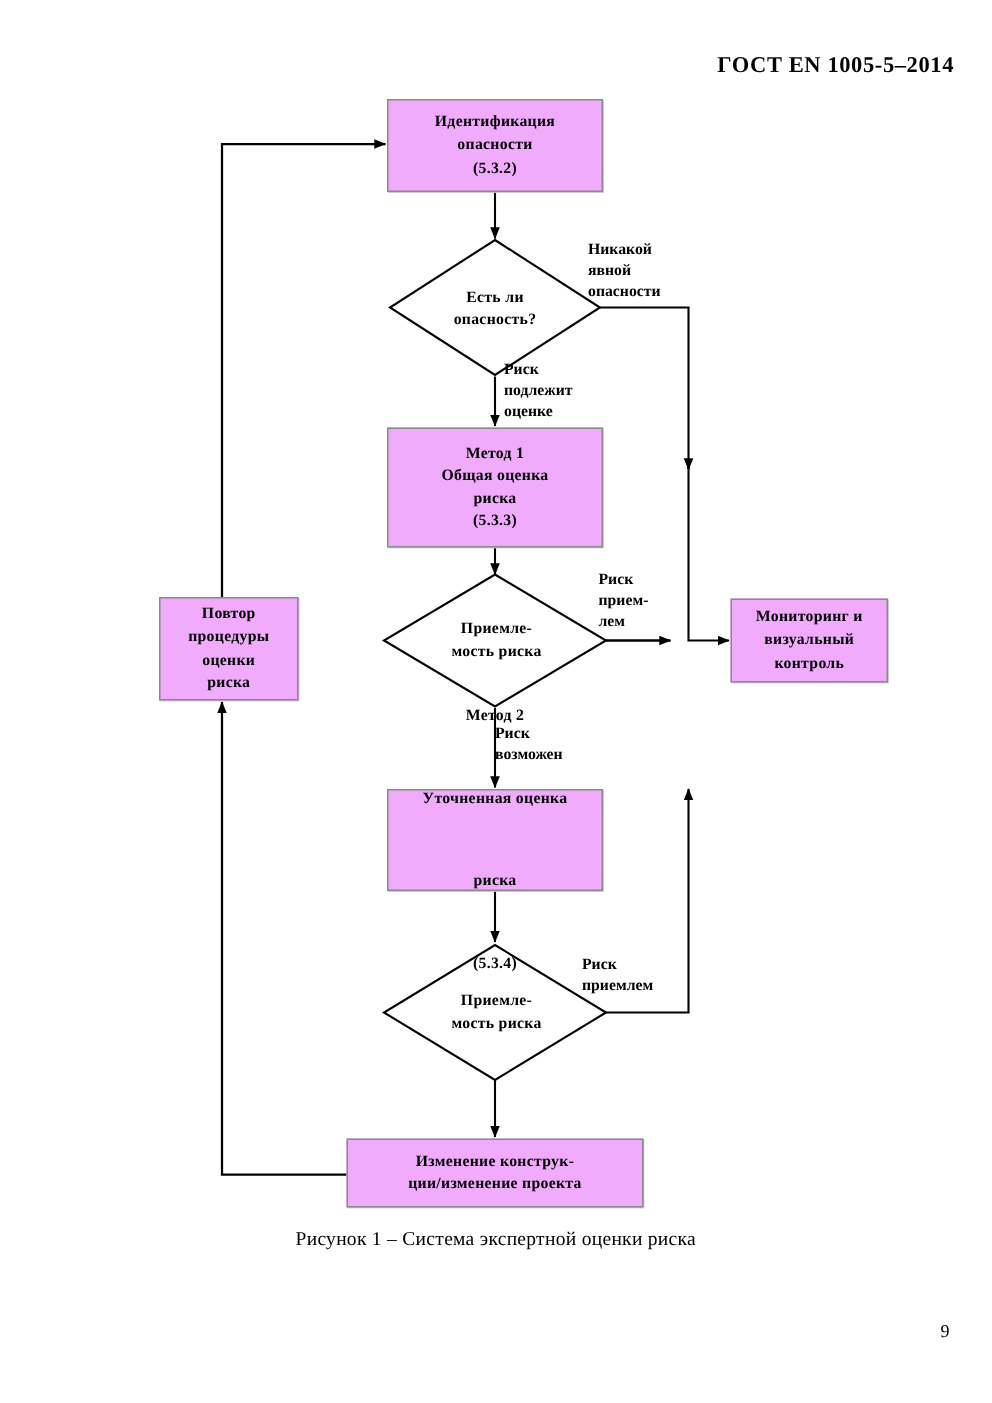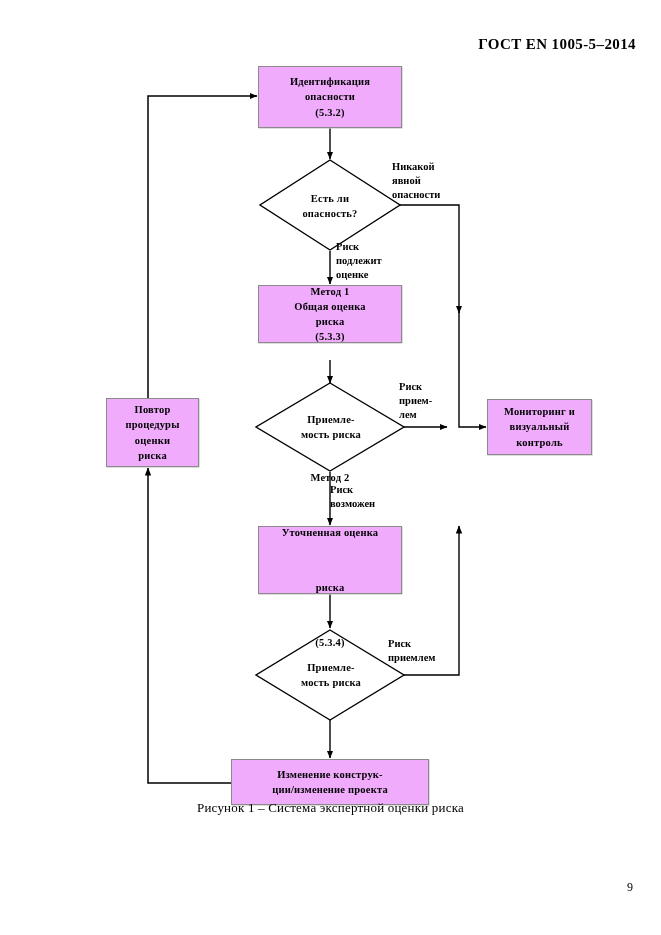--- a/index.html
+++ b/index.html
@@ -61,21 +61,21 @@
     text-align: left;
     font-family: "Liberation Serif", "DejaVu Serif", serif;
     font-weight: bold;
     font-size: 10.5px;
     line-height: 1.35;
     white-space: nowrap;
   }
   .caption {
     position: absolute;
     left: 0;
-    top: 800px;
+    top: 818px;
     width: 661px;
     text-align: center;
     font-family: "Liberation Serif", "DejaVu Serif", serif;
     font-size: 13px;
     letter-spacing: 0.2px;
   }
   .page-number {
     position: absolute;
     right: 28px;
     top: 880px;
@@ -131,21 +131,21 @@
     <span class="line-1">Идентификация</span>
     <span class="line-1">опасности</span>
     <span class="line-1">(5.3.2)</span>
   </div>
 
   <div class="node" style="left:270px; top:184px; width:120px; height:44px;">
     <span class="line-1">Есть ли</span>
     <span class="line-1">опасность?</span>
   </div>
 
-  <div class="node box" style="left:258px; top:285px; width:144px; height:58px;">
+  <div class="node box" style="left:258px; top:285px; width:144px; height:80px;">
     <span class="line-1">Метод 1</span>
     <span class="line-1">Общая оценка</span>
     <span class="line-1">риска</span>
     <span class="line-1">(5.3.3)</span>
   </div>
 
   <div class="node" style="left:272px; top:406px; width:118px; height:42px;">
     <span class="line-1">Приемле-</span>
     <span class="line-1">мость риска</span>
   </div>

